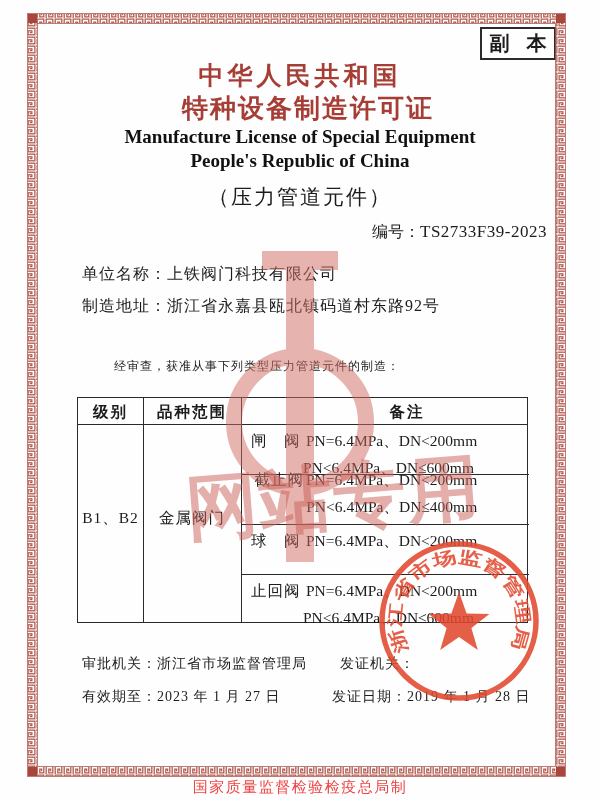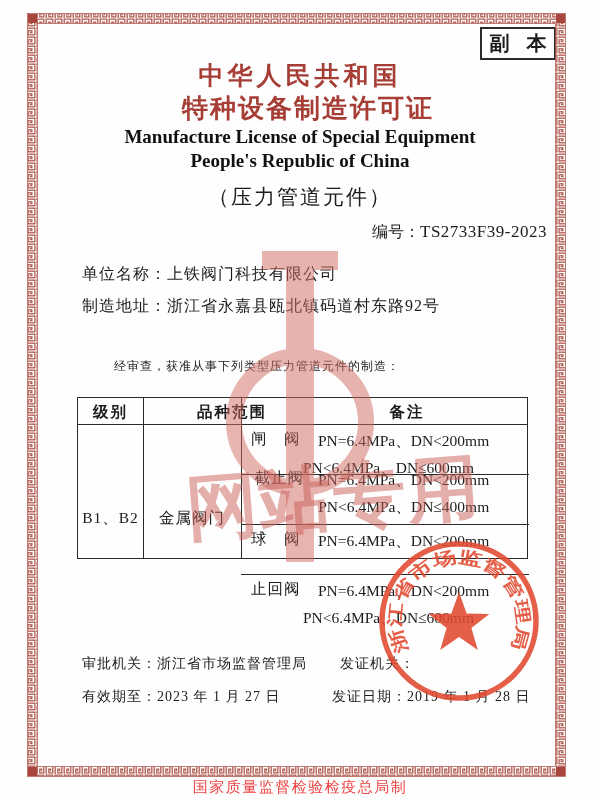--- a/index.html
+++ b/index.html
@@ -17,36 +17,36 @@
   .t-en1{top:126px;}
   .t-en2{top:150px;}
   .t-cat{top:183px;font-size:21px;font-weight:normal;letter-spacing:2px;}
   .lic{left:372px;top:222px;font-size:16px;}
   .lic .v{font-size:17px;letter-spacing:.5px;text-align:right;}
   
   .info{left:82px;font-size:16px;letter-spacing:1px;}
   .i1{top:264px;} .i2{top:296px;} .i3{top:328px;}
   .note{left:114px;top:358px;font-size:12px;letter-spacing:1px;}
   
-  .tbl{left:77px;top:397px;width:451px;height:162px;border:1.8px solid #2a2a2a;box-sizing:border-box;}
+  .tbl{left:77px;top:397px;width:451px;height:226px;border:1.8px solid #2a2a2a;box-sizing:border-box;}
   .tl{position:absolute;background:#2a2a2a;}
   .v1{left:65px;top:0;width:1.4px;height:100%;}
   .v2{left:163px;top:0;width:1.4px;height:100%;}
   .hh{left:0;top:26px;width:100%;height:1.4px;}
   .sep{left:163px;width:288px;height:1.2px;}
   .s1{top:76px;} .s2{top:126px;} .s3{top:176px;}
   .th{position:absolute;top:4px;font-size:15.5px;font-weight:bold;text-align:center;letter-spacing:2px;}
-  .th1{left:0;width:65px;} .th2{left:65px;width:98px;padding-left:40px;} .th3{left:163px;width:288px;margin-left:22px;}
+  .th1{left:0;width:65px;} .th2{left:65px;width:98px;} .th3{left:163px;width:288px;margin-left:22px;}
   .mcell{position:absolute;font-size:15.5px;text-align:center;letter-spacing:1px;}
   .grade{left:0;width:65px;top:110px;}
   .pcat{left:65px;width:98px;top:110px;}
   .rrow{position:absolute;left:173px;font-size:15.5px;line-height:19px;white-space:nowrap;}
   .r1{top:33px;} .r2{top:72px;text-align:right;} .r3{top:133px;} .r4{top:183px;}
   .rl1{display:flex;}
-  .vname{display:inline-block;width:53px;margin-right:14px;letter-spacing:1px;font-family:Liberation Mono, monospace;}
+  .vname{display:inline-block;width:53px;margin-right:2px;letter-spacing:1px;}
   .rl2{margin-left:52px;margin-top:8px;}
   
   .f{font-size:14px;letter-spacing:1px;white-space:nowrap;}
   .f1l{left:82px;top:655px;} .f1r{left:340px;top:655px;}
   .f2l{left:82px;top:688px;} .f2r{left:332px;top:688px;}
   .made{top:778px;font-size:15px;color:#ef4444;letter-spacing:1.5px;
         font-family:"Liberation Sans","DejaVu Sans",sans-serif;}
   
   .frame{left:0;top:0;z-index:5;pointer-events:none;}
   .wm-logo{left:0;top:0;z-index:6;pointer-events:none;}

